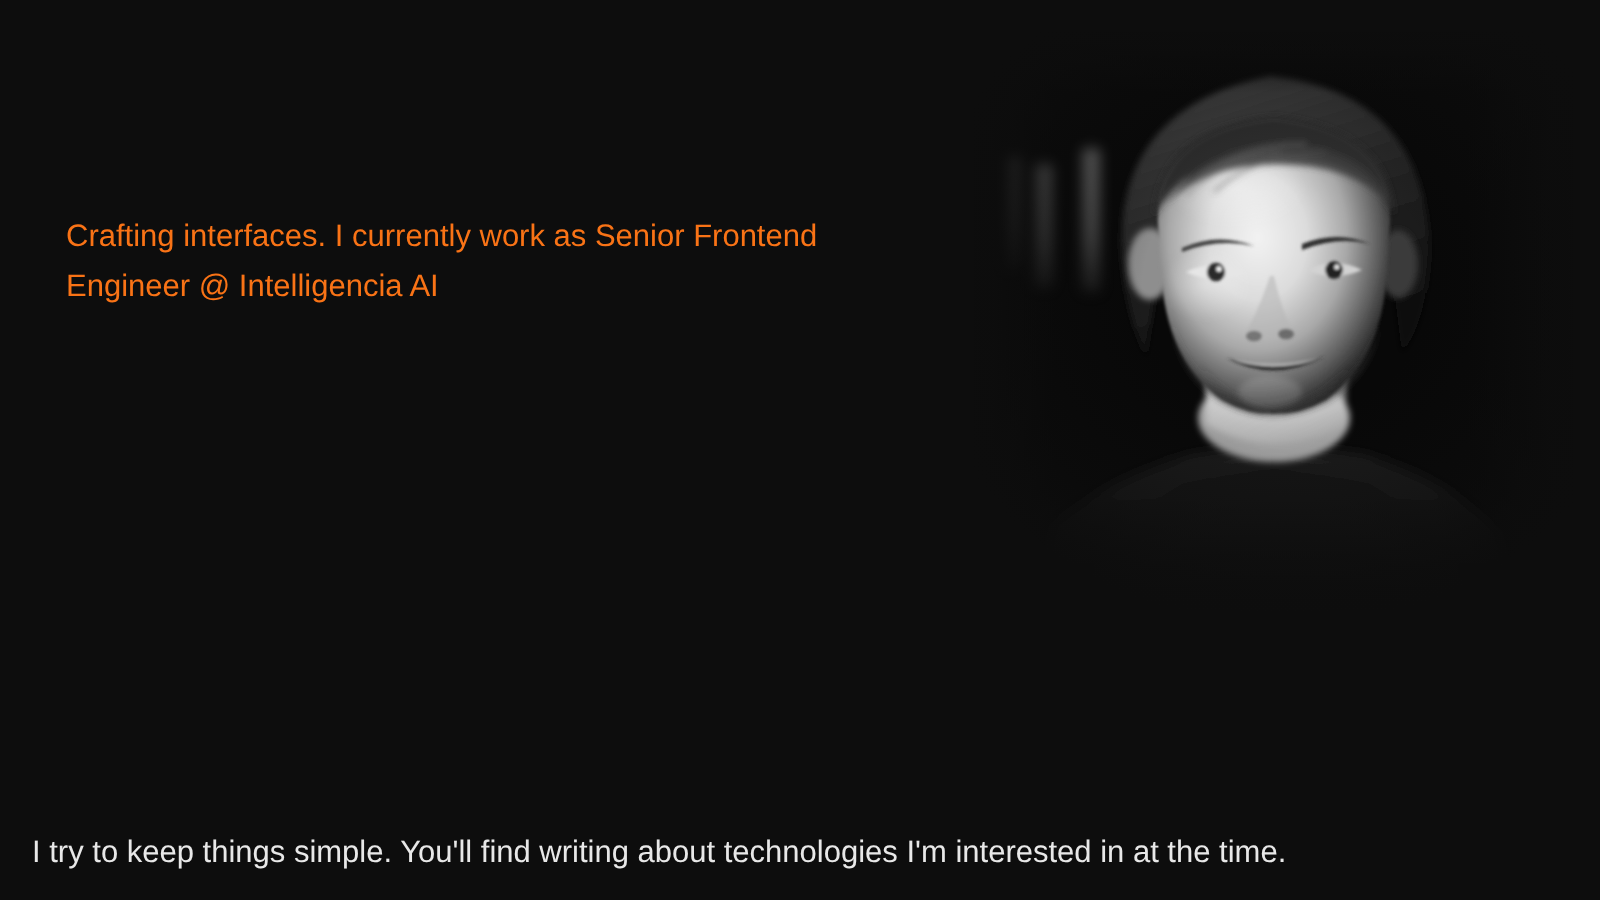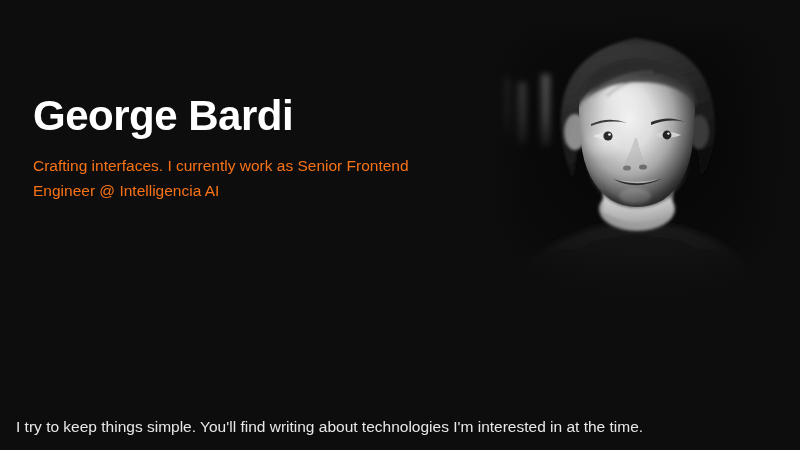--- a/index.html
+++ b/index.html
@@ -152,21 +152,20 @@
   }
 </style>
 </head>
 <body>
 
 <div id="page-root">
 
   <section class="hero">
 
     <div class="hero-text">
-      <h1 class="hero-title">George Bardi</h1>
       <p class="hero-subtitle">Crafting interfaces. I currently work as Senior Frontend Engineer @ Intelligencia AI</p>
     </div>
 
     <div class="portrait-wrap">
       <div class="portrait-photo">
 
         <div class="bokeh-bars">
           <div class="bar b1"></div>
           <div class="bar b2"></div>
           <div class="bar b3"></div>

